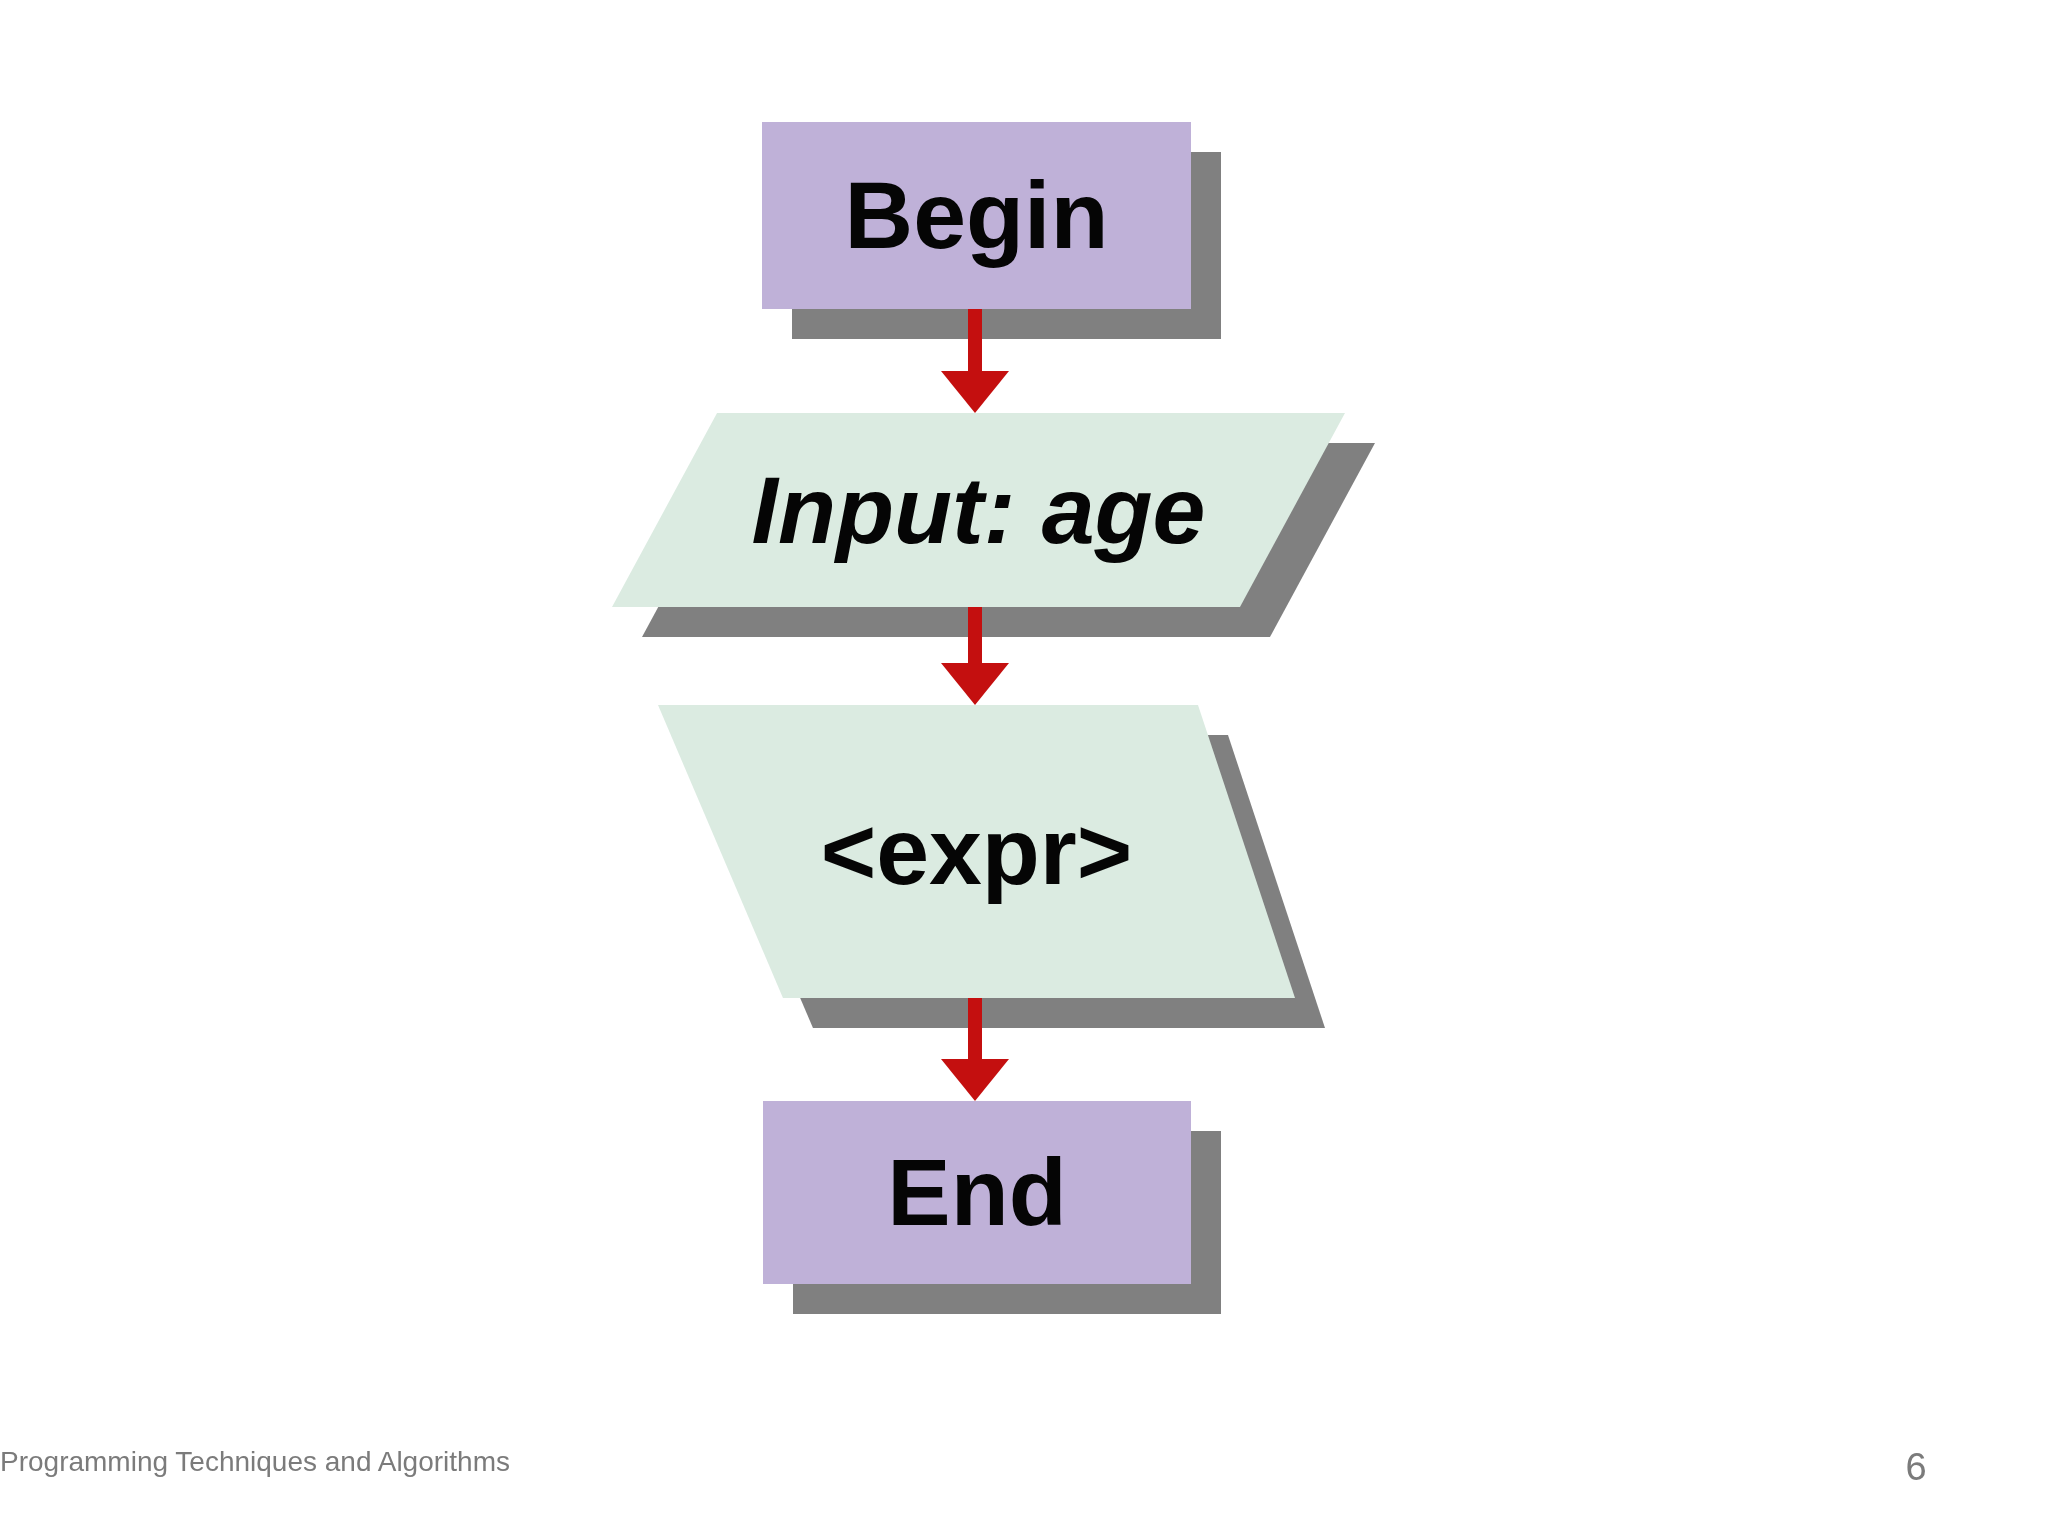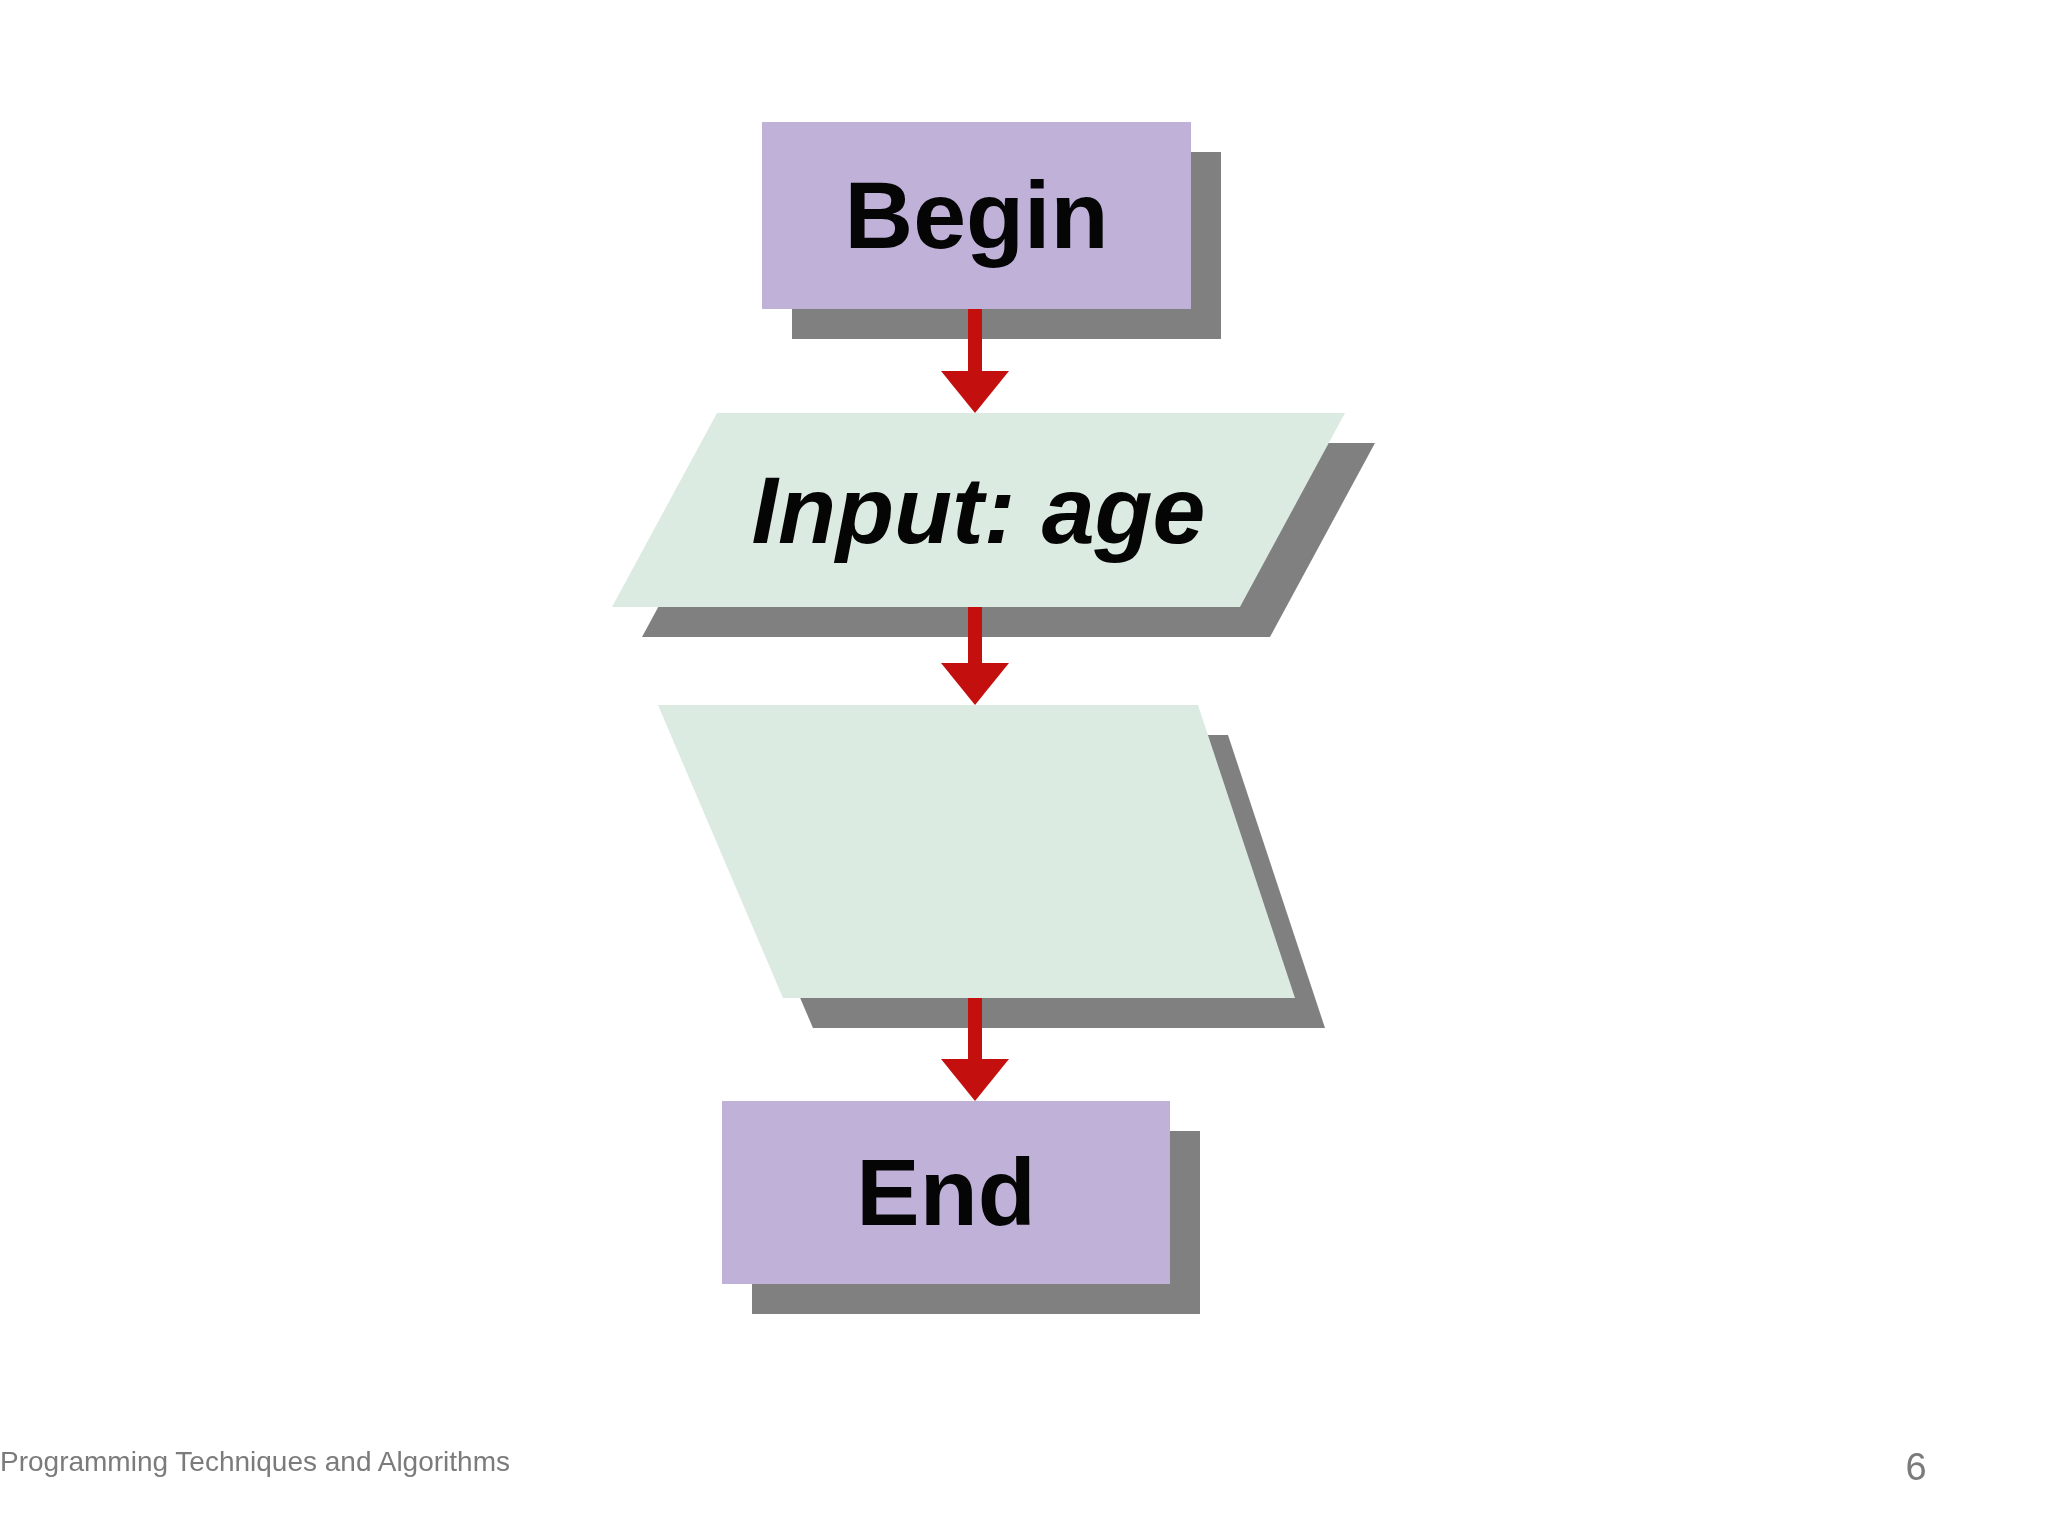--- a/index.html
+++ b/index.html
@@ -102,29 +102,30 @@
   </div>
 
   <div class="arrow" style="left:941px; top:607px; height:98px;">
     <div class="arrow-stem" style="background: rgb(196, 15, 15);"></div>
     <div class="arrow-head" style="border-top-color: rgb(196, 15, 15);"></div>
   </div>
 
   <div class="node-wrap io-output" style="left:658px; top:705px; width:637px; height:293px;">
     <div class="node-shadow" style="background: rgb(128, 128, 128);"></div>
     <div class="node-shape" style="background: rgb(219, 235, 225);">
+      <span class="node-label" style="color: rgb(5, 5, 5);">&lt;expr&gt;</span>
     </div>
   </div>
 
   <div class="arrow" style="left:941px; top:998px; height:103px;">
     <div class="arrow-stem" style="background: rgb(196, 15, 15);"></div>
     <div class="arrow-head" style="border-top-color: rgb(196, 15, 15);"></div>
   </div>
 
-  <div class="node-wrap" style="left:722px; top:1101px; width:428px; height:183px;padding-left:20px;">
+  <div class="node-wrap" style="left:763px; top:1101px; width:428px; height:183px;">
     <div class="node-shadow" style="background: rgb(128, 128, 128);"></div>
     <div class="node-shape" style="background: rgb(191, 177, 216);">
       <span class="node-label" style="color: rgb(5, 5, 5);">End</span>
     </div>
   </div>
 
   <div class="footer-title" style="color: rgb(123, 123, 123);">Programming Techniques and Algorithms</div>
   <div class="footer-page" style="color: rgb(123, 123, 123);">6</div>
 
 </div>

